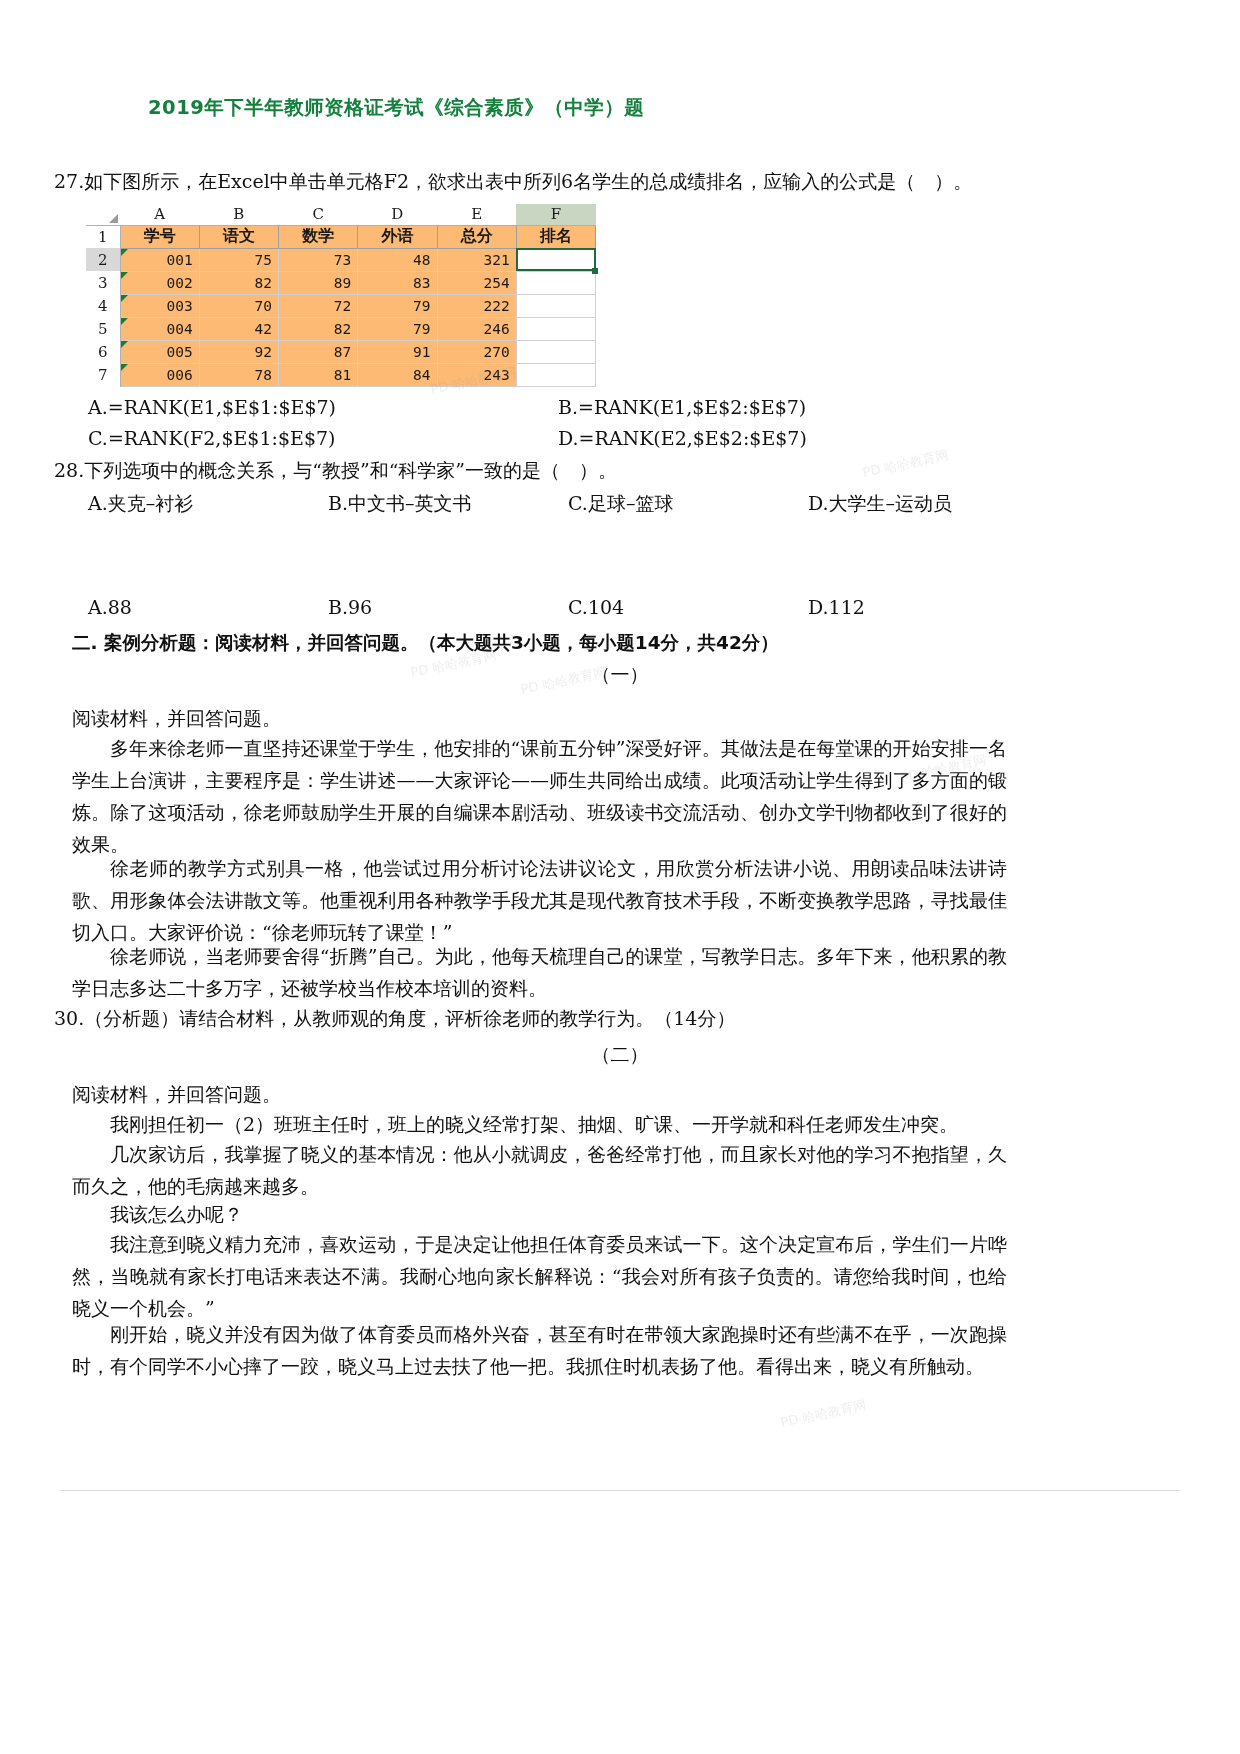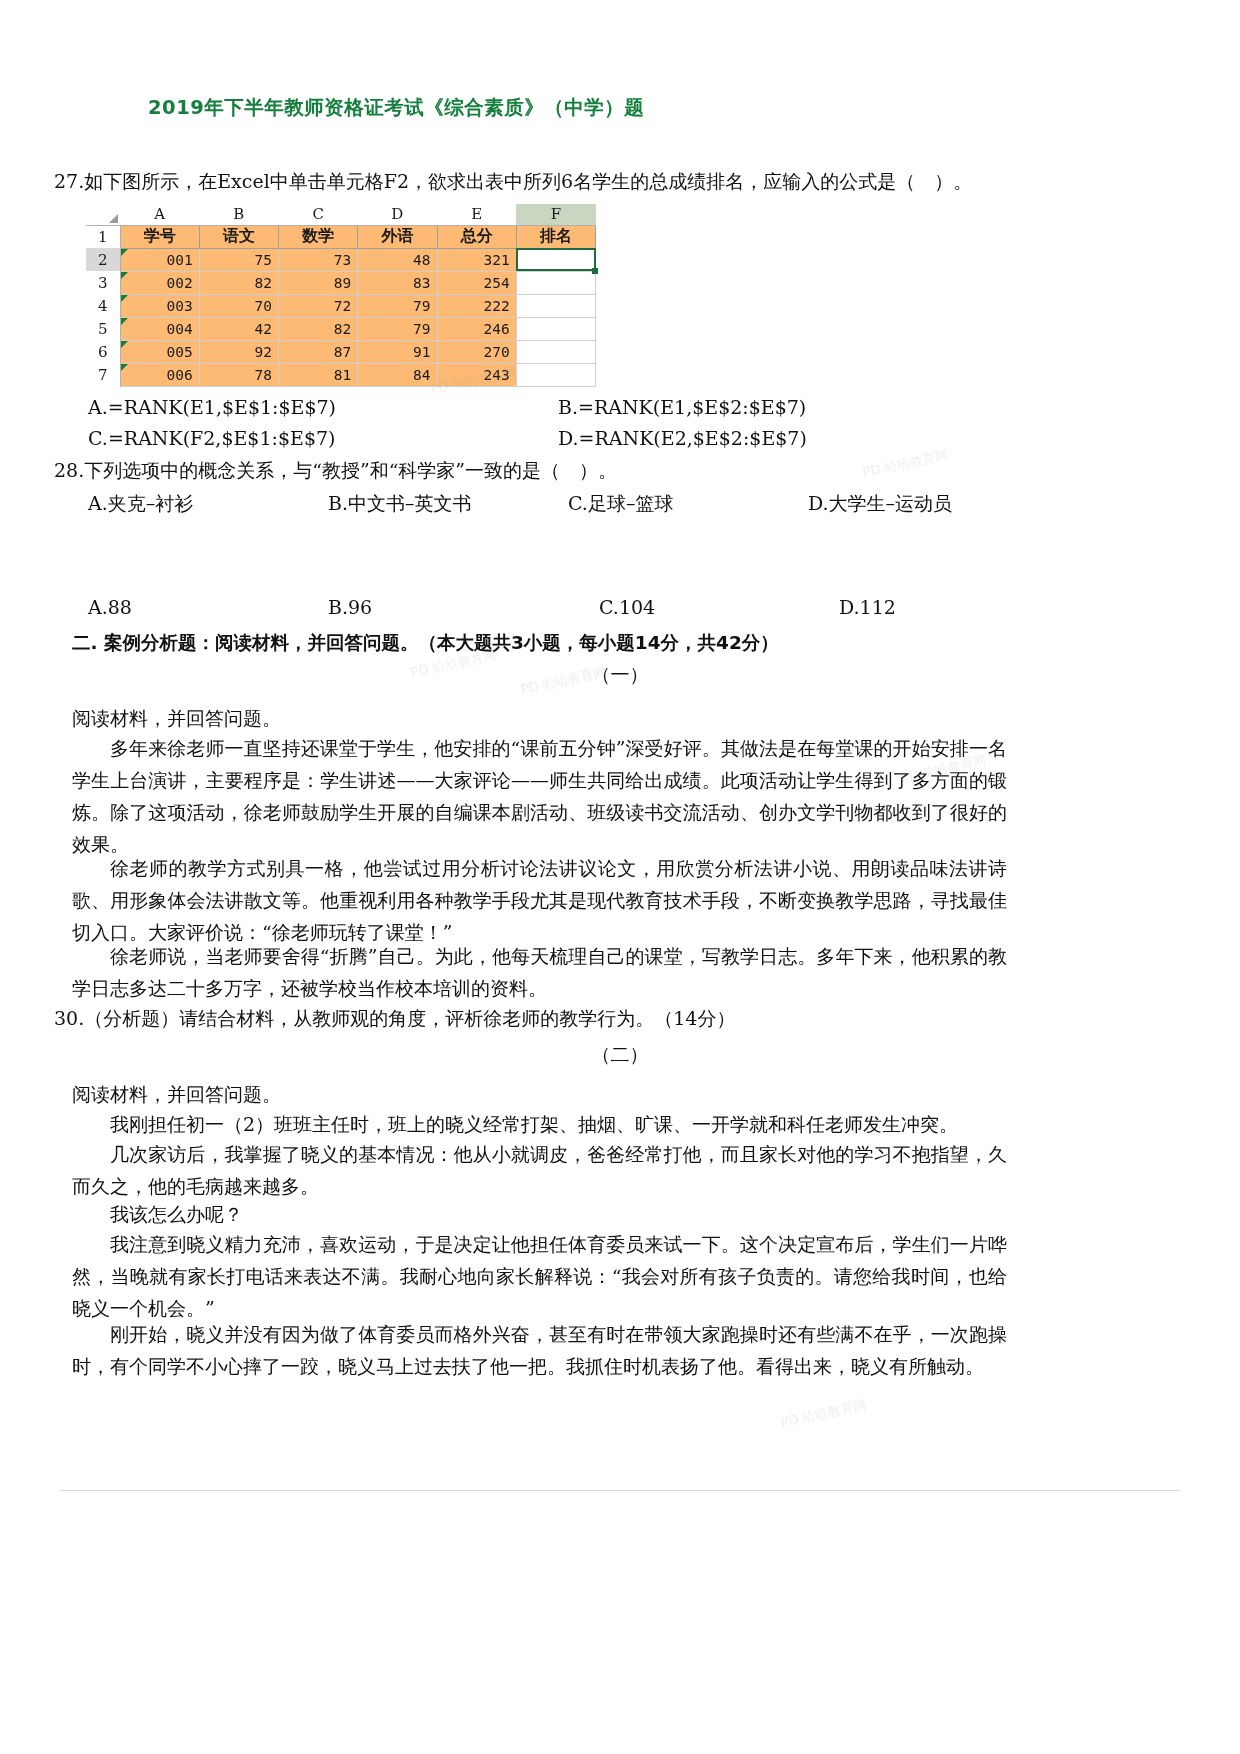--- a/index.html
+++ b/index.html
@@ -281,21 +281,21 @@
       <span class="opt-col" style="width:240px;">B.中文书–英文书</span>
       <span class="opt-col" style="width:240px;">C.足球–篮球</span>
       <span class="opt-col">D.大学生–运动员</span>
     </div>
   </div>
 
   <div class="opts" style="left:88px; top:592px; width:980px;">
     <div class="opt-row">
       <span class="opt-col" style="width:240px;">A.88</span>
       <span class="opt-col" style="width:240px;">B.96</span>
-      <span class="opt-col" style="width:240px;margin-left:31px;">C.104</span>
+      <span class="opt-col" style="width:240px;">C.104</span>
       <span class="opt-col">D.112</span>
     </div>
   </div>
 
   <div class="sec-head" style="left:72px; top:630px;">二. 案例分析题：阅读材料，并回答问题。（本大题共3小题，每小题14分，共42分）</div>
 
   <div class="center-label" style="top:662px;">（一）</div>
   <div class="para" style="left:72px; top:702px;">阅读材料，并回答问题。</div>
   <div class="para indent" style="left:72px; top:732px;">多年来徐老师一直坚持还课堂于学生，他安排的“课前五分钟”深受好评。其做法是在每堂课的开始安排一名学生上台演讲，主要程序是：学生讲述——大家评论——师生共同给出成绩。此项活动让学生得到了多方面的锻炼。除了这项活动，徐老师鼓励学生开展的自编课本剧活动、班级读书交流活动、创办文学刊物都收到了很好的效果。</div>
   <div class="para indent" style="left:72px; top:940px;">徐老师说，当老师要舍得“折腾”自己。为此，他每天梳理自己的课堂，写教学日志。多年下来，他积累的教学日志多达二十多万字，还被学校当作校本培训的资料。</div>

